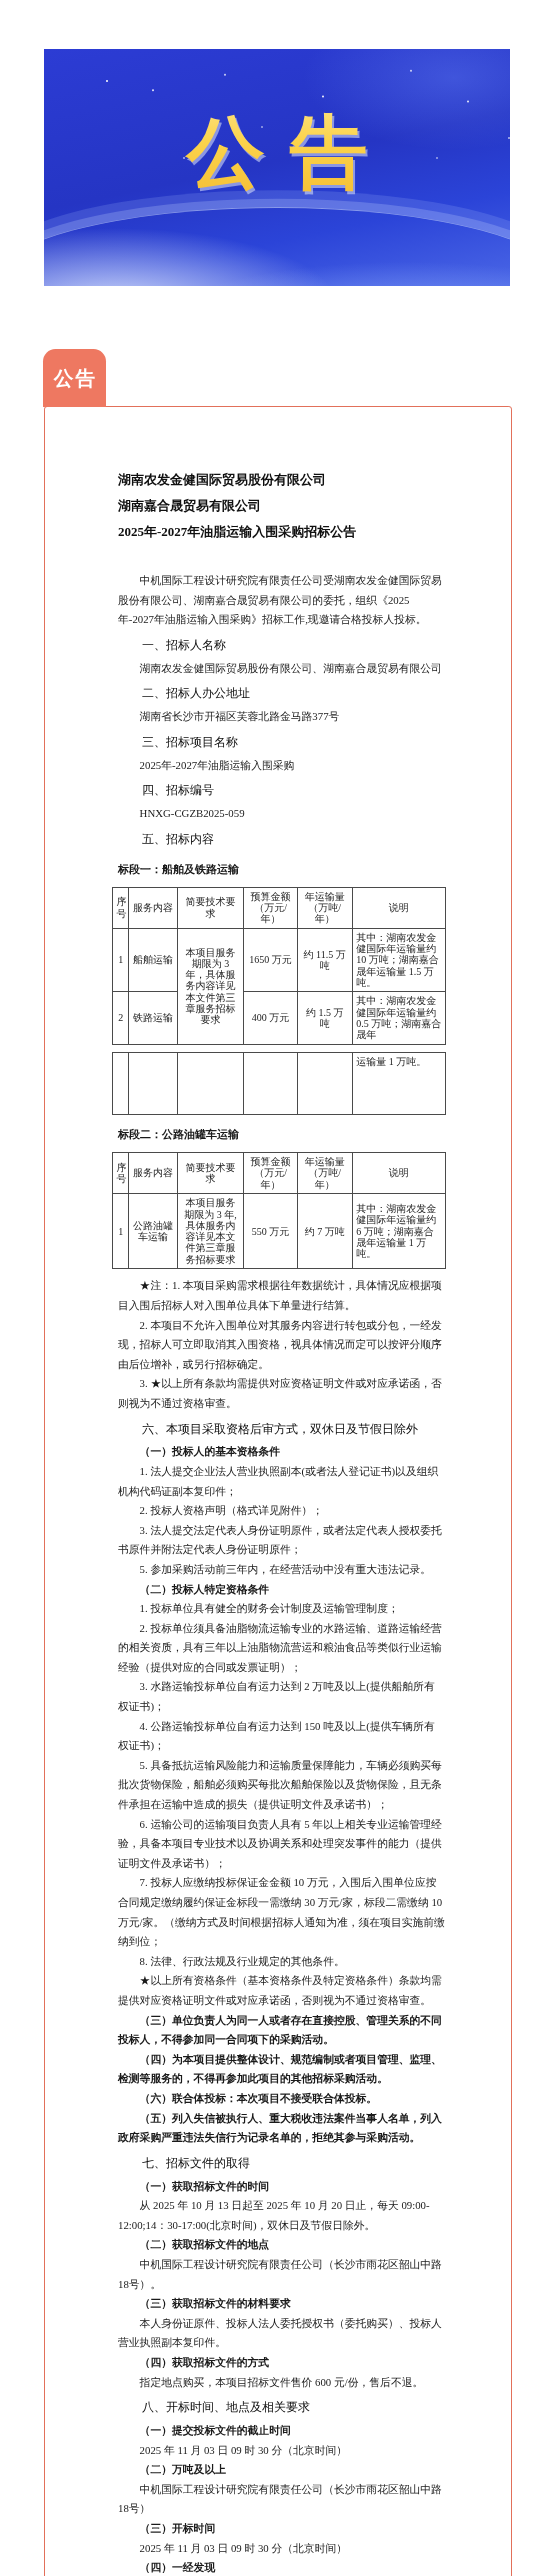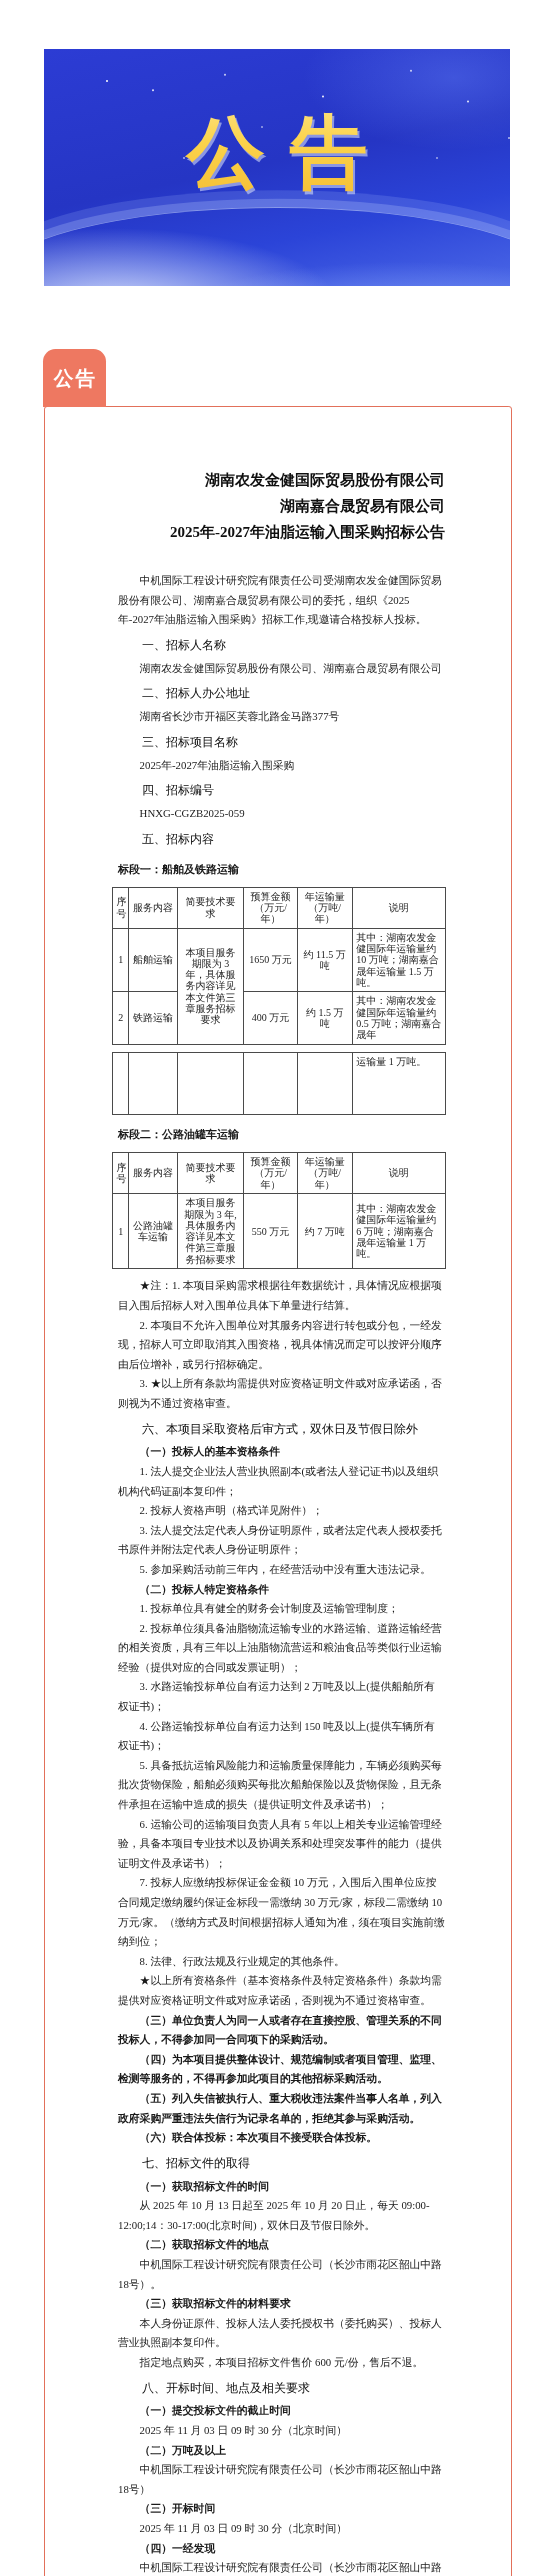--- a/index.html
+++ b/index.html
@@ -35,21 +35,21 @@
   
   .tag{position:absolute;left:43px;top:349px;width:63px;height:58px;background:#ee7861;
       border-radius:12.4px 12.4px 0 0;z-index:2;display:flex;align-items:center;justify-content:center;
       color:#fff;font-family:"Liberation Sans","DejaVu Sans",sans-serif;font-weight:bold;
       font-size:19.6px;letter-spacing:2.1px;text-indent:2.1px;}
 
   
   .box{position:absolute;left:44px;top:406px;width:468px;height:2720px;box-sizing:border-box;
       border:1.5px solid #e2705a;border-radius:3.1px 3.1px 14.4px 14.4px;background:#fff;
       padding:60px 66px 0 73px;}
-  .doc-title{ text-align:right;font-weight:bold;font-size:15px;line-height:26px;color:#101010;}
+  .doc-title{ text-align:left;font-weight:bold;font-size:13px;line-height:26px;color:#101010;}
   .content{margin-top:26px;font-size:10.8px;line-height:19.6px;color:#1a1a1a;}
   .content .para{text-indent:2em;}
   .content .h{font-family:"Liberation Sans","DejaVu Sans",sans-serif;font-weight:normal;
       font-size:12px;color:#0d0d0d;text-indent:2em;margin:6.2px 0 3.1px 0;}
   .content .sub{font-weight:bold;text-indent:2em;}
   .content .cap{font-weight:bold;font-size:11px;margin:10.3px 0 6.2px 0;}
 
   table.doc-table{width:calc(100% + 7.2px);margin-left:-6.2px;border-collapse:collapse;
       table-layout:fixed;font-size:10px;line-height:11.3px;color:#222;margin-top:7.2px;margin-bottom:7.2px;}
   table.doc-table th,table.doc-table td{border:0.5px solid #4a4a4a;padding:3.1px 3.6px;
@@ -189,29 +189,30 @@
         <div class="para">2. 投标单位须具备油脂物流运输专业的水路运输、道路运输经营的相关资质，具有三年以上油脂物流营运和粮油食品等类似行业运输经验（提供对应的合同或发票证明）；</div>
         <div class="para">3. 水路运输投标单位自有运力达到 2 万吨及以上(提供船舶所有权证书)；</div>
         <div class="para">4. 公路运输投标单位自有运力达到 150 吨及以上(提供车辆所有权证书)；</div>
         <div class="para">5. 具备抵抗运输风险能力和运输质量保障能力，车辆必须购买每批次货物保险，船舶必须购买每批次船舶保险以及货物保险，且无条件承担在运输中造成的损失（提供证明文件及承诺书）；</div>
         <div class="para">6. 运输公司的运输项目负责人具有 5 年以上相关专业运输管理经验，具备本项目专业技术以及协调关系和处理突发事件的能力（提供证明文件及承诺书）；</div>
         <div class="para">7. 投标人应缴纳投标保证金金额 10 万元，入围后入围单位应按合同规定缴纳履约保证金标段一需缴纳 30 万元/家，标段二需缴纳 10 万元/家。（缴纳方式及时间根据招标人通知为准，须在项目实施前缴纳到位；</div>
         <div class="para">8. 法律、行政法规及行业规定的其他条件。</div>
         <div class="para">★以上所有资格条件（基本资格条件及特定资格条件）条款均需提供对应资格证明文件或对应承诺函，否则视为不通过资格审查。</div>
         <div class="sub">（三）单位负责人为同一人或者存在直接控股、管理关系的不同投标人，不得参加同一合同项下的采购活动。</div>
         <div class="sub">（四）为本项目提供整体设计、规范编制或者项目管理、监理、检测等服务的，不得再参加此项目的其他招标采购活动。</div>
+        <div class="sub">（六）联合体投标：本次项目不接受联合体投标。</div>
         <div class="sub">（五）列入失信被执行人、重大税收违法案件当事人名单，列入政府采购严重违法失信行为记录名单的，拒绝其参与采购活动。</div>
-        <div class="sub">（六）联合体投标：本次项目不接受联合体投标。</div>
         <div class="h">七、招标文件的取得</div>
         <div class="sub">（一）获取招标文件的时间</div>
         <div class="para">从 2025 年 10 月 13 日起至 2025 年 10 月 20 日止，每天 09:00-12:00;14：30-17:00(北京时间)，双休日及节假日除外。</div>
         <div class="sub">（二）获取招标文件的地点</div>
         <div class="para">中机国际工程设计研究院有限责任公司（长沙市雨花区韶山中路18号）。</div>
         <div class="sub">（三）获取招标文件的材料要求</div>
         <div class="para">本人身份证原件、投标人法人委托授权书（委托购买）、投标人营业执照副本复印件。</div>
+        <div class="sub">（四）获取招标文件的方式</div>
         <div class="para">指定地点购买，本项目招标文件售价 600 元/份，售后不退。</div>
         <div class="h">八、开标时间、地点及相关要求</div>
         <div class="sub">（一）提交投标文件的截止时间</div>
         <div class="para">2025 年 11 月 03 日 09 时 30 分（北京时间）</div>
         <div class="sub">（二）万吨及以上</div>
         <div class="para">中机国际工程设计研究院有限责任公司（长沙市雨花区韶山中路18号）</div>
         <div class="sub">（三）开标时间</div>
         <div class="para">2025 年 11 月 03 日 09 时 30 分（北京时间）</div>
         <div class="sub">（四）一经发现</div>
         <div class="para">中机国际工程设计研究院有限责任公司（长沙市雨花区韶山中路18号）</div>

